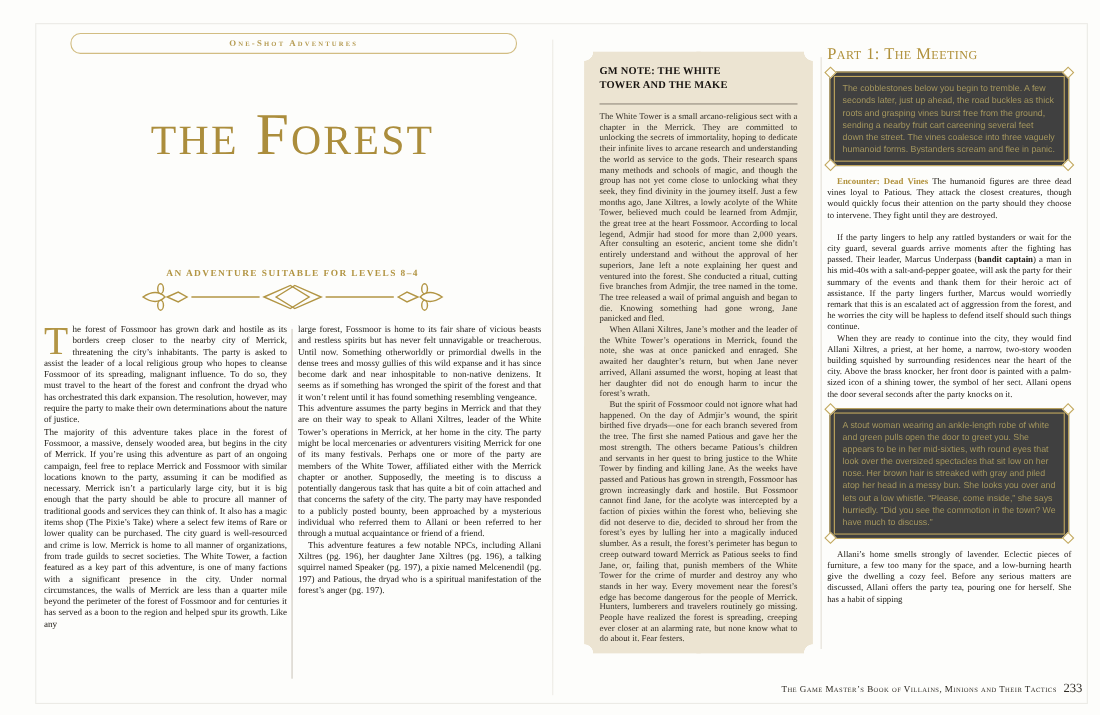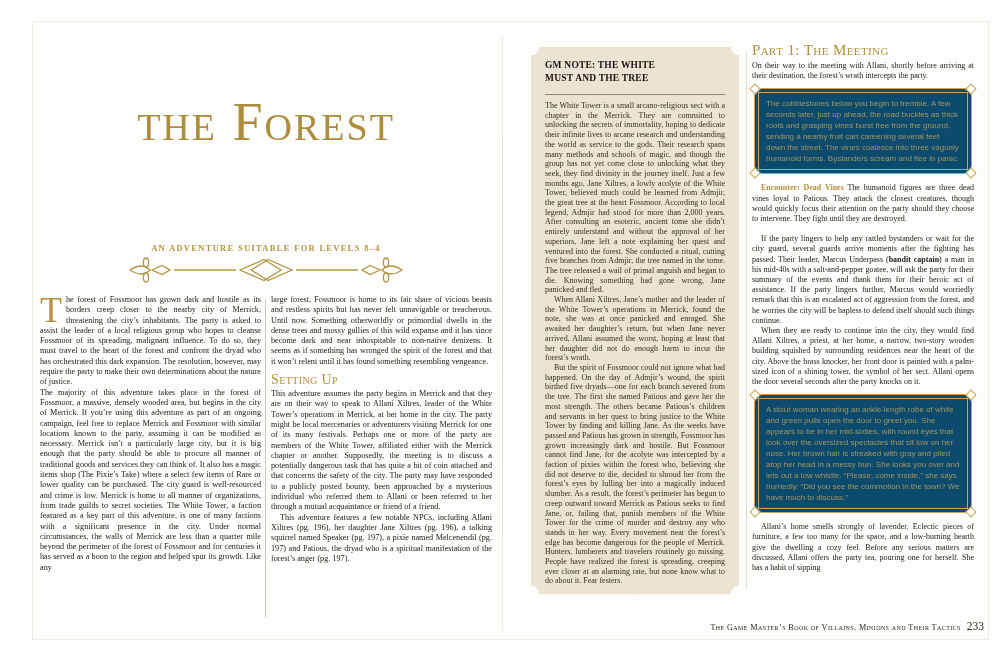--- a/index.html
+++ b/index.html
@@ -43,41 +43,44 @@
   .gm-title{font-size:9.5px;line-height:12.5px;font-weight:bold;color:#171310;letter-spacing:0.2px;
             border-bottom:1px solid #90897c;padding-bottom:10px;margin-bottom:6px;}
   .gm-box p{font-size:8px;line-height:9.7px;color:#332e26;text-align:justify;hyphens:auto;margin:0;}
 
   
   .colC{position:absolute;left:752px;top:42px;width:222px;}
   .colC-rule{position:absolute;left:746px;top:52px;width:1px;height:538px;background:#e3dfd6;}
   .part-heading{font-variant:small-caps;color:#b0913c;font-size:15px;line-height:16px;font-weight:normal;
                 letter-spacing:0.4px;margin:0 0 3px 0;}
   .colC .pbody{font-size:8px;line-height:10.2px;}
-  .readaloud{position:relative;margin:7px 2px 9px 2px;border:1px solid #c2a85e;background:#0c4a6e;padding:9px 11px;}
+  .readaloud{position:relative;margin:7px 2px 9px 2px;border:1px solid #c2a85e;background:#404040;padding:9px 11px;}
   .readaloud::before{content:"";position:absolute;inset:3px;border:1px solid #c2a85e;pointer-events:none;}
   .readaloud p{font-family:"Liberation Sans",sans-serif;font-size:8px;line-height:11px;color:#a4965e;margin:0;text-align:left;}
   .corner{position:absolute;width:6px;height:6px;background:#fffef8;border:1px solid #c2a85e;transform:rotate(45deg);}
   .corner.tl{left:-4px;top:-4px;} .corner.tr{right:-4px;top:-4px;}
   .corner.bl{left:-4px;bottom:-4px;} .corner.br{right:-4px;bottom:-4px;}
   .enc-label{color:#b0913c;font-weight:bold;}
   .gap-after{margin-bottom:10px;}
 
   
   .footer{position:absolute;right:16px;top:616px;color:#2e2a23;white-space:nowrap;font-family:Liberation Serif, serif;}
   .footer .ft-title{font-variant:small-caps;font-size:8.2px;letter-spacing:0.4px;}
   .footer .ft-num{font-size:11.5px;margin-left:6px;}
 </style>
 </head>
 <body>
 
 <div id="spread">
   <div class="scan-edge"></div>
   <div class="spine-line"></div>
 
+  <div class="banner">
+    <span>One-Shot Adventures</span>
+  </div>
 
   <div class="book-title">
     <div>the Forest</div>
   </div>
   <div class="subtitle">
   </div>
   <div class="level-note">AN ADVENTURE SUITABLE FOR LEVELS 8–4</div>
 
   <div class="ornament">
     <svg width="300" height="30" viewBox="0 0 300 30">
@@ -101,39 +104,37 @@
   <div class="colA">
     <p class="pbody">
       <span class="dropcap">T</span><span>he forest of Fossmoor has grown dark and hostile as its borders creep closer to the nearby city of Merrick, threatening the city’s inhabitants. The party is asked to assist the leader of a local religious group who hopes to cleanse Fossmoor of its spreading, malignant influence. To do so, they must travel to the heart of the forest and confront the dryad who has orchestrated this dark expansion. The resolution, however, may require the party to make their own determinations about the nature of justice.</span>
     </p>
     <p class="pbody">The majority of this adventure takes place in the forest of Fossmoor, a massive, densely wooded area, but begins in the city of Merrick. If you’re using this adventure as part of an ongoing campaign, feel free to replace Merrick and Fossmoor with similar locations known to the party, assuming it can be modified as necessary. Merrick isn’t a particularly large city, but it is big enough that the party should be able to procure all manner of traditional goods and services they can think of. It also has a magic items shop (The Pixie’s Take) where a select few items of Rare or lower quality can be purchased. The city guard is well-resourced and crime is low. Merrick is home to all manner of organizations, from trade guilds to secret societies. The White Tower, a faction featured as a key part of this adventure, is one of many factions with a significant presence in the city. Under normal circumstances, the walls of Merrick are less than a quarter mile beyond the perimeter of the forest of Fossmoor and for centuries it has served as a boon to the region and helped spur its growth. Like any</p>
   </div>
   <div class="col-rule"></div>
 
   <div class="colB">
     <p class="pbody">large forest, Fossmoor is home to its fair share of vicious beasts and restless spirits but has never felt unnavigable or treacherous. Until now. Something otherworldly or primordial dwells in the dense trees and mossy gullies of this wild expanse and it has since become dark and near inhospitable to non-native denizens. It seems as if something has wronged the spirit of the forest and that it won’t relent until it has found something resembling vengeance.</p>
-    <h3 class="gold-heading">Setting Up</h3>
     <p class="pbody">This adventure assumes the party begins in Merrick and that they are on their way to speak to Allani Xiltres, leader of the White Tower’s operations in Merrick, at her home in the city. The party might be local mercenaries or adventurers visiting Merrick for one of its many festivals. Perhaps one or more of the party are members of the White Tower, affiliated either with the Merrick chapter or another. Supposedly, the meeting is to discuss a potentially dangerous task that has quite a bit of coin attached and that concerns the safety of the city. The party may have responded to a publicly posted bounty, been approached by a mysterious individual who referred them to Allani or been referred to her through a mutual acquaintance or friend of a friend.</p>
     <p class="pbody ind">This adventure features a few notable NPCs, including Allani Xiltres (pg. 196), her daughter Jane Xiltres (pg. 196), a talking squirrel named Speaker (pg. 197), a pixie named Melcenendil (pg. 197) and Patious, the dryad who is a spiritual manifestation of the forest’s anger (pg. 197).</p>
   </div>
 
   <div class="gm-box">
     <div class="gm-title">
       <div>GM NOTE: THE WHITE</div>
-      <div>MUST AND THE TREE</div>
+      <div>TOWER AND THE MAKE</div>
     </div>
     <p>The White Tower is a small arcano-religious sect with a chapter in the Merrick. They are committed to unlocking the secrets of immortality, hoping to dedicate their infinite lives to arcane research and understanding the world as service to the gods. Their research spans many methods and schools of magic, and though the group has not yet come close to unlocking what they seek, they find divinity in the journey itself. Just a few months ago, Jane Xiltres, a lowly acolyte of the White Tower, believed much could be learned from Admjir, the great tree at the heart Fossmoor. According to local legend, Admjir had stood for more than 2,000 years. After consulting an esoteric, ancient tome she didn’t entirely understand and without the approval of her superiors, Jane left a note explaining her quest and ventured into the forest. She conducted a ritual, cutting five branches from Admjir, the tree named in the tome. The tree released a wail of primal anguish and began to die. Knowing something had gone wrong, Jane panicked and fled.</p>
     <p class="ind">When Allani Xiltres, Jane’s mother and the leader of the White Tower’s operations in Merrick, found the note, she was at once panicked and enraged. She awaited her daughter’s return, but when Jane never arrived, Allani assumed the worst, hoping at least that her daughter did not do enough harm to incur the forest’s wrath.</p>
     <p class="ind">But the spirit of Fossmoor could not ignore what had happened. On the day of Admjir’s wound, the spirit birthed five dryads—one for each branch severed from the tree. The first she named Patious and gave her the most strength. The others became Patious’s children and servants in her quest to bring justice to the White Tower by finding and killing Jane. As the weeks have passed and Patious has grown in strength, Fossmoor has grown increasingly dark and hostile. But Fossmoor cannot find Jane, for the acolyte was intercepted by a faction of pixies within the forest who, believing she did not deserve to die, decided to shroud her from the forest’s eyes by lulling her into a magically induced slumber. As a result, the forest’s perimeter has begun to creep outward toward Merrick as Patious seeks to find Jane, or, failing that, punish members of the White Tower for the crime of murder and destroy any who stands in her way. Every movement near the forest’s edge has become dangerous for the people of Merrick. Hunters, lumberers and travelers routinely go missing. People have realized the forest is spreading, creeping ever closer at an alarming rate, but none know what to do about it. Fear festers.</p>
   </div>
   <div class="colC-rule"></div>
 
   <div class="colC">
     <h2 class="part-heading">Part 1: The Meeting</h2>
-    <p class="pbody">On their way to the meeting with Allani, shortly before arriving at their destination, the forest’s wrath intercepts the party.</p>
 
     <div class="readaloud">
       <div class="corner tl"></div>
       <div class="corner tr"></div>
       <div class="corner bl"></div>
       <div class="corner br"></div>
       <p>The cobblestones below you begin to tremble. A few seconds later, just up ahead, the road buckles as thick roots and grasping vines burst free from the ground, sending a nearby fruit cart careening several feet down the street. The vines coalesce into three vaguely humanoid forms. Bystanders scream and flee in panic.</p>
     </div>
 
     <p class="pbody ind gap-after">

